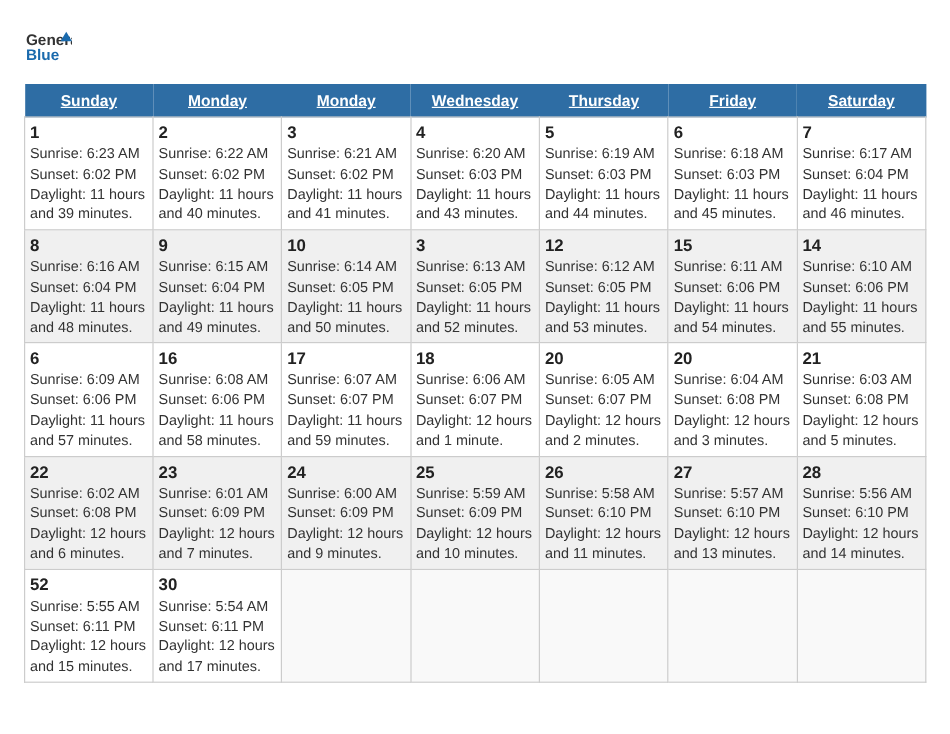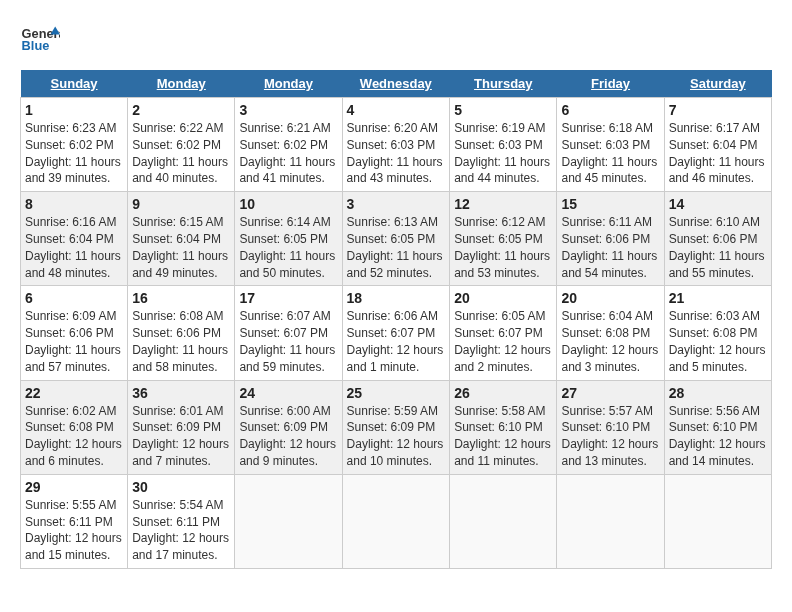--- a/index.html
+++ b/index.html
@@ -293,21 +293,21 @@
       <tr>
         <td>
         <span class="day-num">22</span>
         <div class="day-info">
         <span>Sunrise:</span> 6:02 AM<br>
         <span>Sunset:</span> 6:08 PM<br>
         Daylight: 12 hours and 6 minutes.
       </div>
       </td>
         <td>
-        <span class="day-num">36</span>
+        <span class="day-num">23</span>
         <div class="day-info">
         <span>Sunrise:</span> 6:01 AM<br>
         <span>Sunset:</span> 6:09 PM<br>
         Daylight: 12 hours and 7 minutes.
       </div>
       </td>
         <td>
         <span class="day-num">24</span>
         <div class="day-info">
         <span>Sunrise:</span> 6:00 AM<br>
@@ -343,21 +343,21 @@
         <span class="day-num">28</span>
         <div class="day-info">
         <span>Sunrise:</span> 5:56 AM<br>
         <span>Sunset:</span> 6:10 PM<br>
         Daylight: 12 hours and 14 minutes.
       </div>
       </td>
       </tr>
       <tr>
         <td>
-        <span class="day-num">29</span>
+        <span class="day-num">52</span>
         <div class="day-info">
         <span>Sunrise:</span> 5:55 AM<br>
         <span>Sunset:</span> 6:11 PM<br>
         Daylight: 12 hours and 15 minutes.
       </div>
       </td>
         <td>
         <span class="day-num">30</span>
         <div class="day-info">
         <span>Sunrise:</span> 5:54 AM<br>

